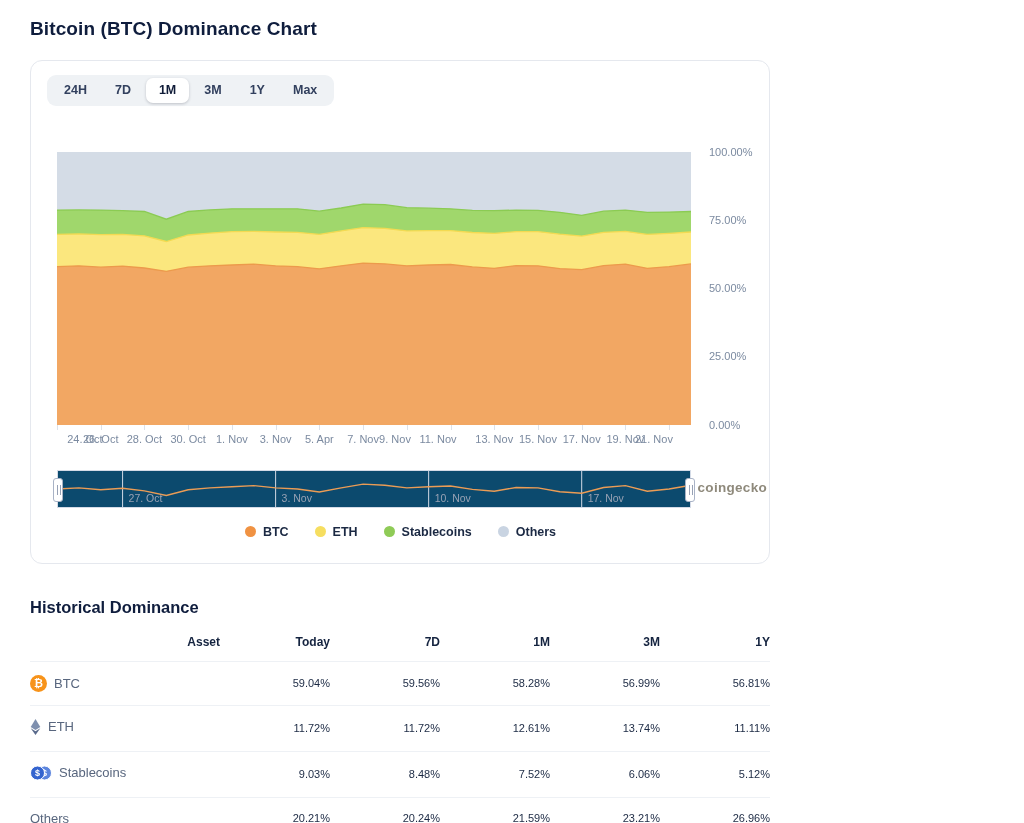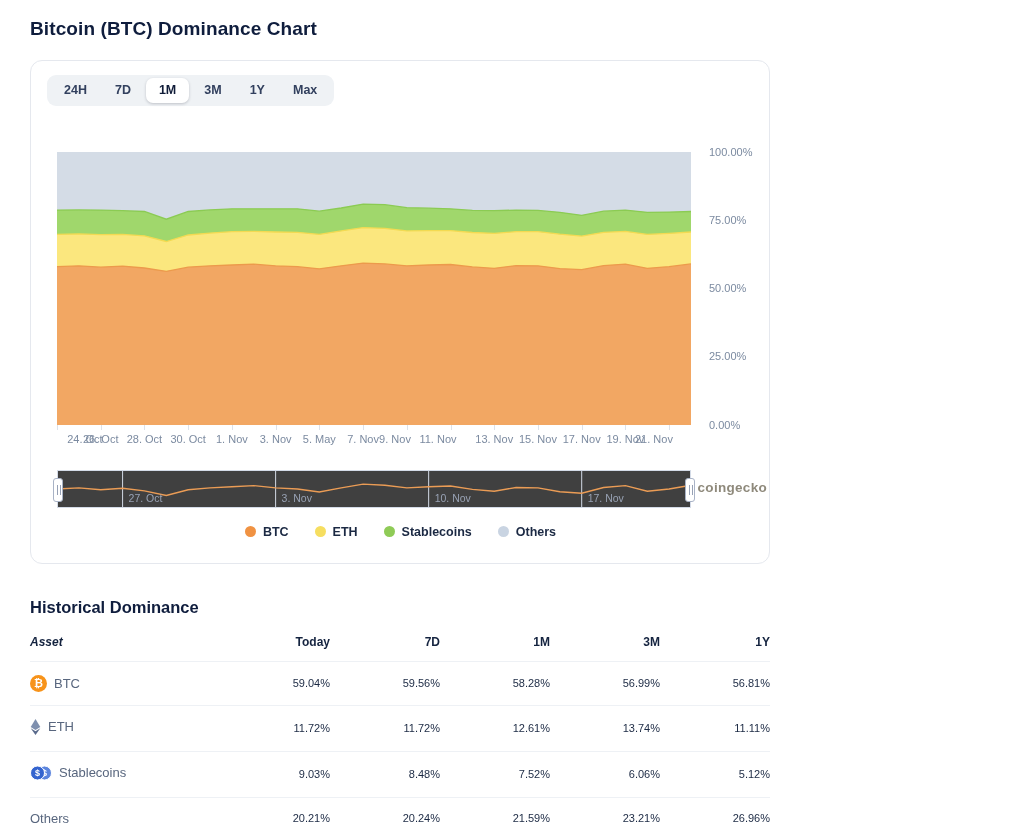--- a/index.html
+++ b/index.html
@@ -25,21 +25,21 @@
   #main-svg { display: block; width: 634px; height: 273px; }
 
   .y-labels { position: absolute; left: 644px; top: 0; width: 62px; height: 273px; }
   .ylab { position: absolute; left: 8px; transform: translateY(-50%); font-size: 11px; color: #7b8aa0; white-space: nowrap; }
 
   .x-axis { position: relative; height: 25px; width: 634px; }
   .x-axis .tick { position: absolute; top: 0; width: 1px; height: 5px; background: #dde2ea; }
   .x-axis .xlab { position: absolute; top: 8px; transform: translateX(-50%); font-size: 11px; color: #7b8aa0; white-space: nowrap; }
 
   .navigator { position: relative; margin-top: 20px; width: 634px; height: 38px;
-    background: #404040; border: 1px solid #d4dbe7; }
+    background: #0c4a6e; border: 1px solid #d4dbe7; }
   #nav-svg { display: block; width: 634px; height: 38px; position: absolute; left: -1px; top: -1px; }
   .nlab { position: absolute; bottom: 3px; font-size: 10.5px; color: #98a2b4; white-space: nowrap; }
   .handle { position: absolute; top: 7px; width: 10px; height: 24px; background: #fff;
     border: 1px solid #a9b3c6; border-radius: 3px; cursor: ew-resize; z-index: 2; }
   .handle.left { left: -5px; } .handle.right { right: -5px; }
   .handle i { position: absolute; top: 6px; width: 1px; height: 10px; background: #97a1b5; }
   .handle i:first-child { left: 3px; } .handle i:last-child { left: 6px; }
 
   .legend { display: flex; justify-content: center; gap: 26px; margin-top: 17px; }
   .legend-item { display: inline-flex; align-items: center; gap: 7px; cursor: pointer; }
@@ -47,21 +47,21 @@
   .legend-item .llb { font-size: 12.5px; font-weight: 700; color: #1b2943; }
 
   .watermark { position: absolute; right: 12px; bottom: 10px; display: flex; align-items: center; gap: 6px; opacity: .92; }
   .watermark .wm-text { font-size: 13.5px; font-weight: 700; color: #857f70; letter-spacing: .3px; }
 
   
   h2.section-title { margin-top: 34px; font-size: 16.5px; font-weight: 700; color: #0f1d3d; }
   table.hist { width: 740px; border-collapse: collapse; margin-top: 10px; table-layout: fixed; }
   table.hist th, table.hist td { border-bottom: 1px solid #eef1f5; }
   table.hist th { font-size: 12px; font-weight: 700; color: #14233f; padding: 8px 0 12px 0; text-align: right; }
-  table.hist th.asset-col { text-align: left; width: 190px; font-style: italic; }
+  table.hist th.asset-col { text-align: right; width: 190px; }
   table.hist td { font-size: 11px; color: #1b2943; padding: 13px 0; text-align: right; }
   table.hist td.asset-cell { text-align: left; font-size: 13px; color: #58667e; }
   .asset-flex { display: inline-flex; align-items: center; gap: 7px; }
   .coin-btc { width: 17px; height: 17px; border-radius: 50%; background: #f7931a; color: #fff;
     font-size: 11px; font-weight: 700; display: inline-flex; align-items: center; justify-content: center; }
 </style>
 </head>
 <body>
 
 <div class="wrap">
@@ -112,21 +112,21 @@
           <div class="xlab" style="left: 43.7241px;">26. Oct</div>
           <div class="tick" style="left: 87.4483px;"></div>
           <div class="xlab" style="left: 87.4483px;">28. Oct</div>
           <div class="tick" style="left: 131.172px;"></div>
           <div class="xlab" style="left: 131.172px;">30. Oct</div>
           <div class="tick" style="left: 174.897px;"></div>
           <div class="xlab" style="left: 174.897px;">1. Nov</div>
           <div class="tick" style="left: 218.621px;"></div>
           <div class="xlab" style="left: 218.621px;">3. Nov</div>
           <div class="tick" style="left: 262.345px;"></div>
-          <div class="xlab" style="left: 262.345px;">5. May</div>
+          <div class="xlab" style="left: 262.345px;">5. Apr</div>
           <div class="tick" style="left: 306.069px;"></div>
           <div class="xlab" style="left: 306.069px;">7. Nov</div>
           <div class="tick" style="left: 349.793px;"></div>
           <div class="xlab" style="left: 338px;">9. Nov</div>
           <div class="tick" style="left: 393.517px;"></div>
           <div class="xlab" style="left: 381px;">11. Nov</div>
           <div class="tick" style="left: 437.241px;"></div>
           <div class="xlab" style="left: 437.241px;">13. Nov</div>
           <div class="tick" style="left: 480.966px;"></div>
           <div class="xlab" style="left: 480.966px;">15. Nov</div>

